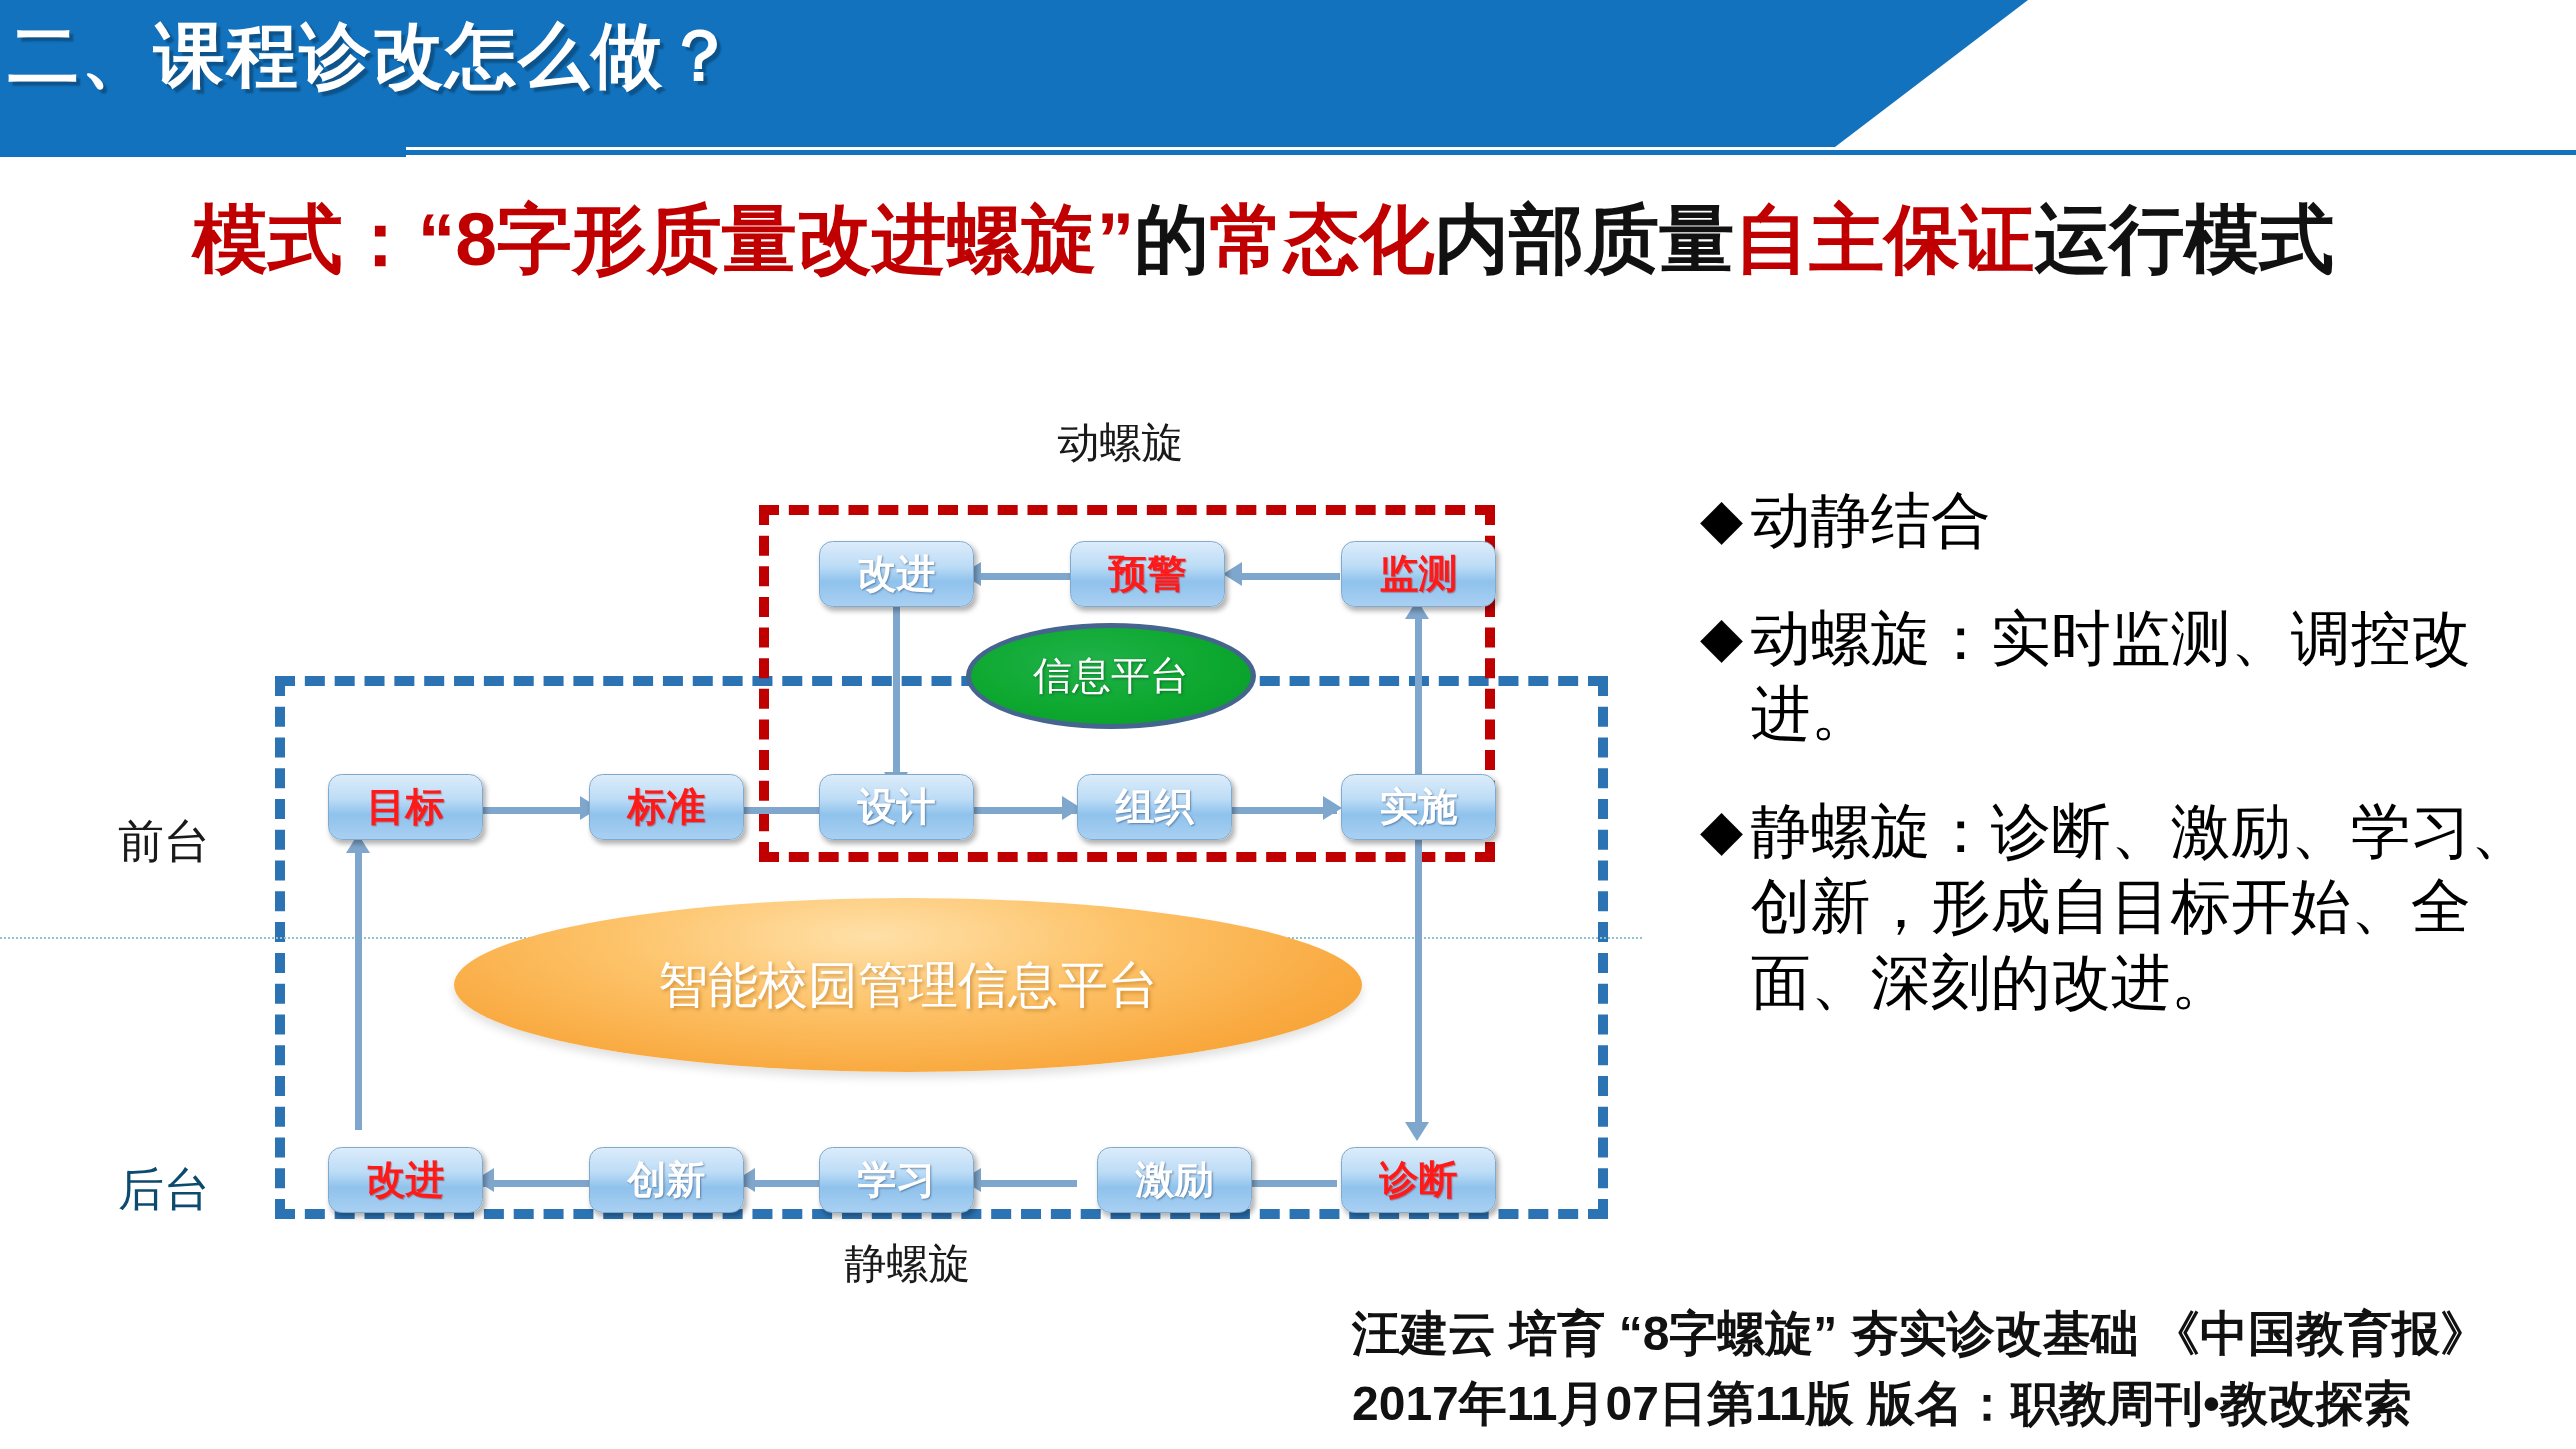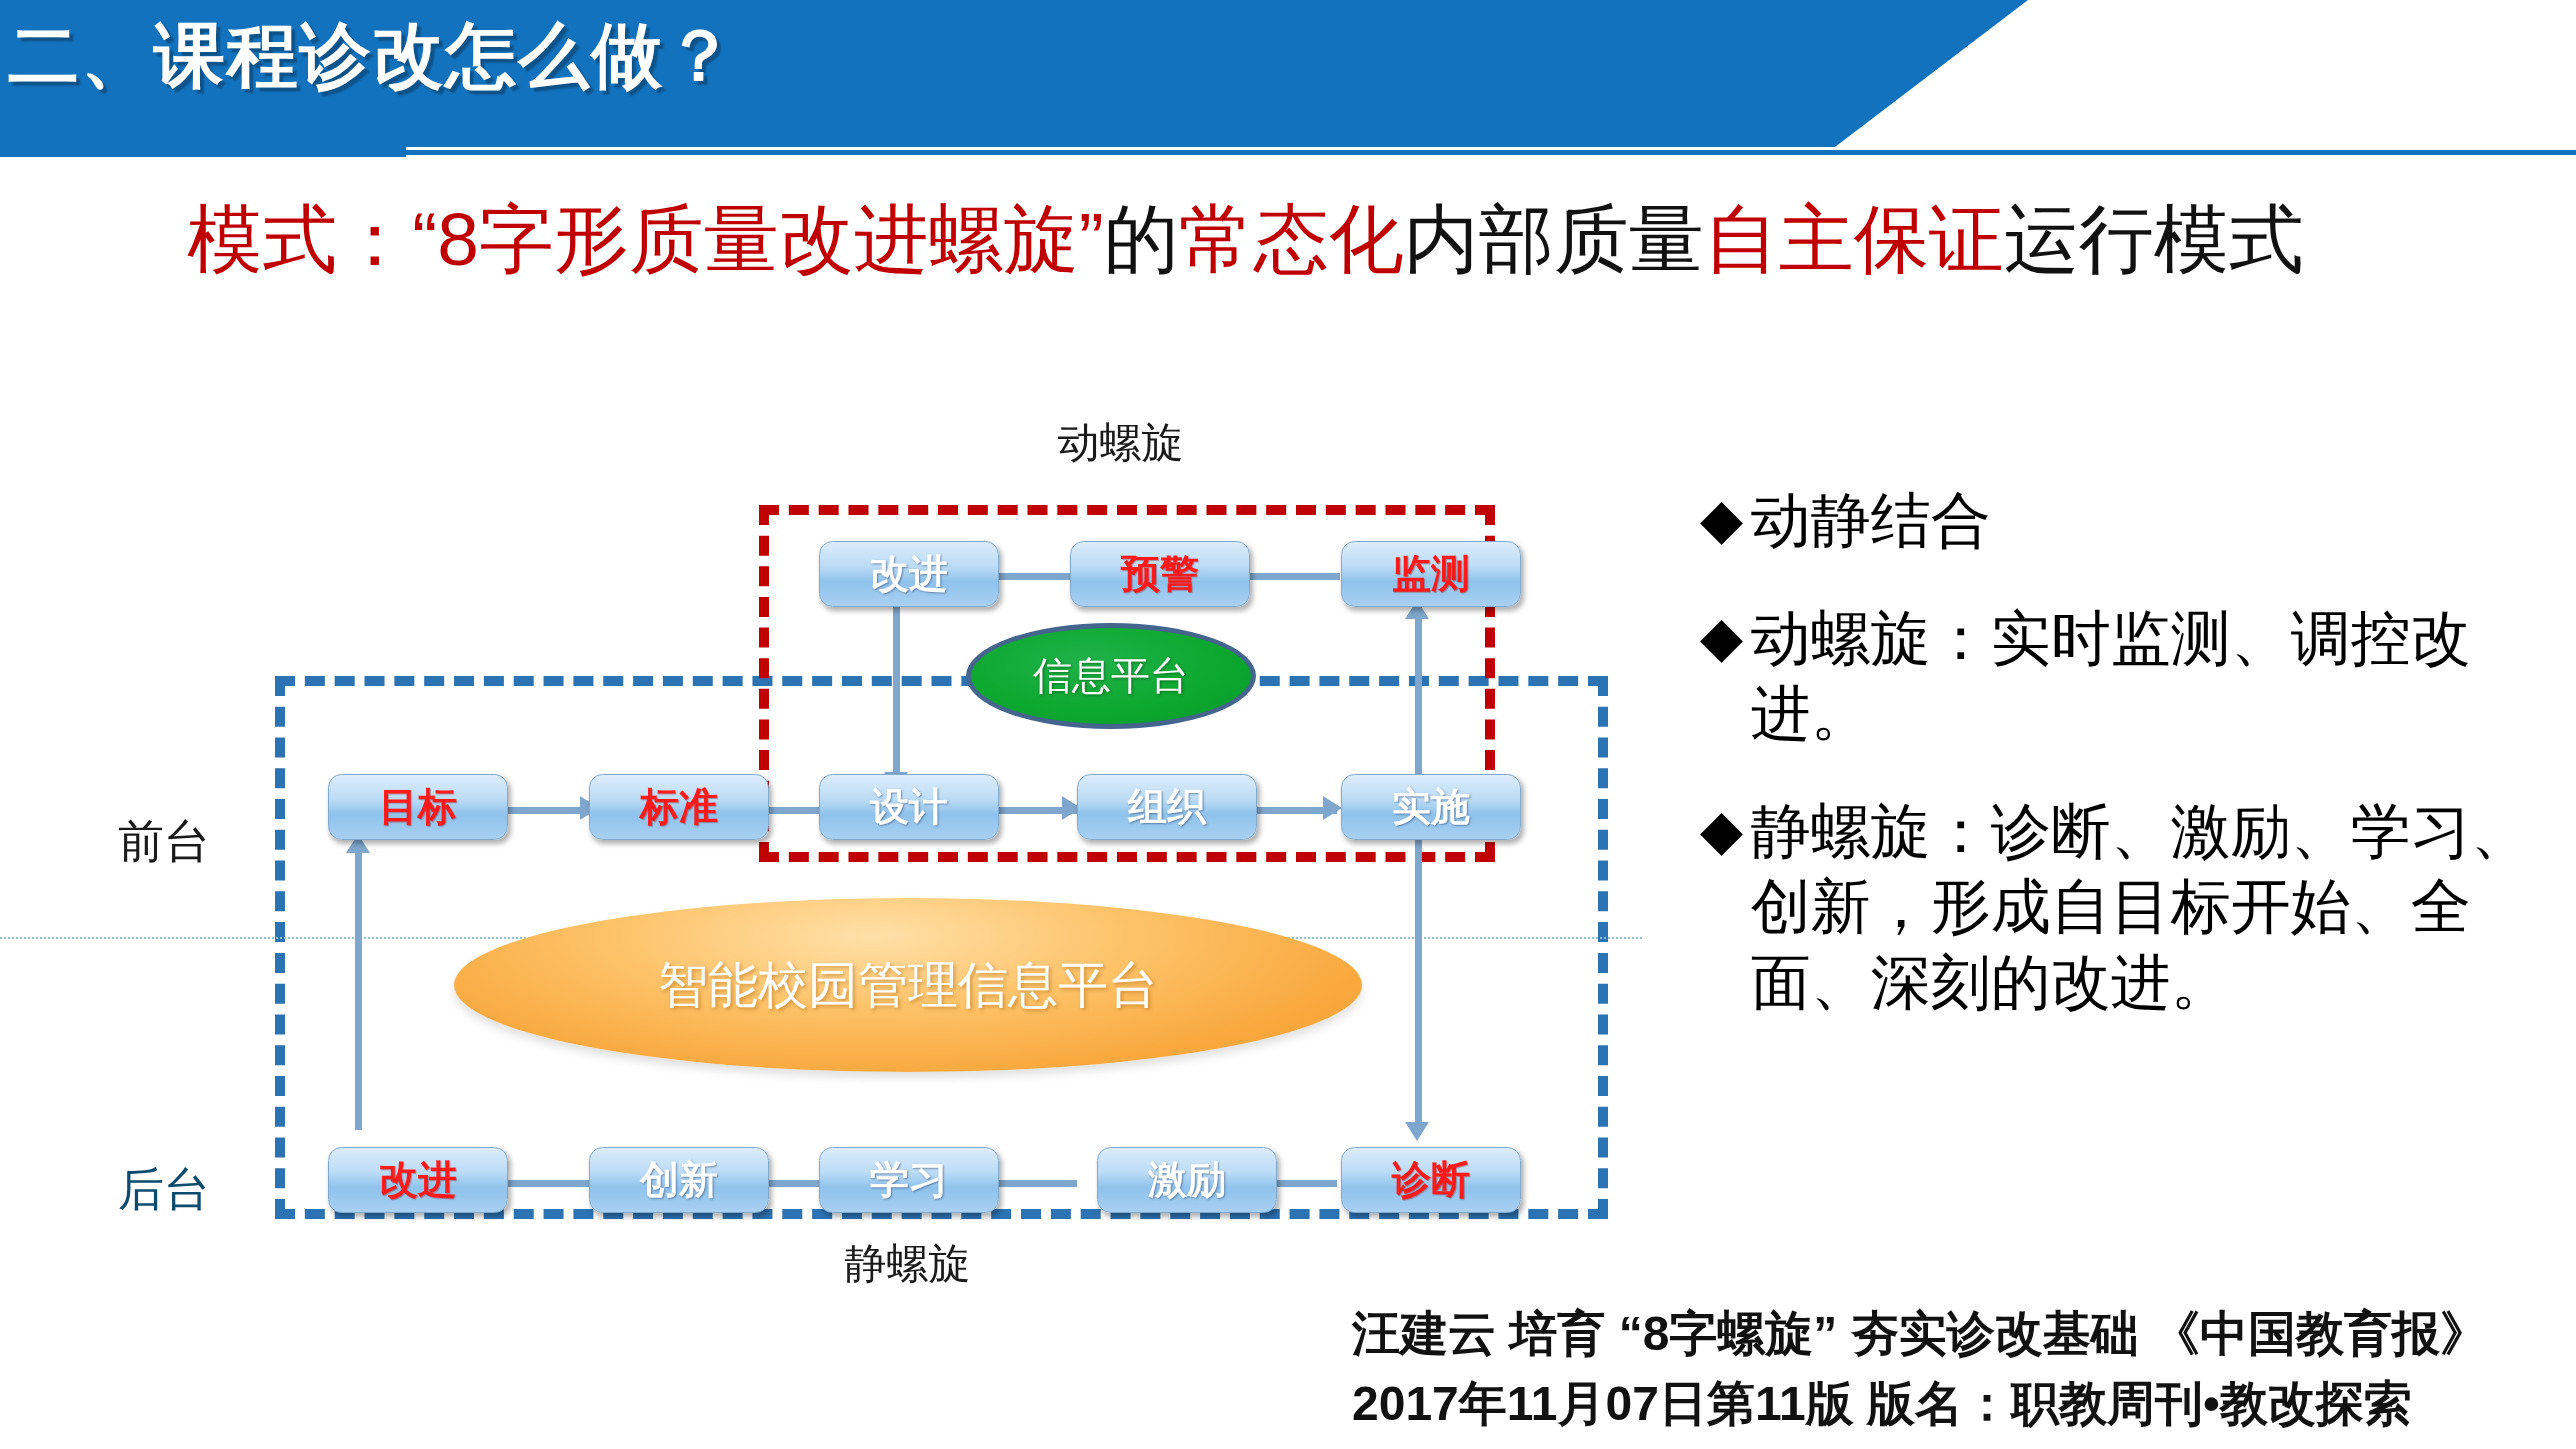--- a/index.html
+++ b/index.html
@@ -29,23 +29,23 @@
     position:absolute;left:8px;top:17.4px;
     font-size:71px;font-weight:bold;color:#ffffff;
     letter-spacing:1.9px;
     text-shadow:3.9px 3.9px 1.9px rgba(0,0,0,0.28);
     white-space:nowrap;
     line-height:1.1;
   }
 
   
   .headline{
-    position:absolute;left:0;top:193px;width:2491px;
+    position:absolute;left:18px;top:193px;width:2491px;
     text-align:center;
-    font-size:75px;font-weight:normal;
+    font-size:75px;font-weight:bold;
     white-space:nowrap;
     line-height:1.25;
   }
   .headline .red{color:#c00000;}
   .headline .blk{color:#111111;}
 
   
   .diagram{position:absolute;left:0;top:386px;width:1700px;height:966px;}
 
   .lbl-top{
@@ -81,21 +81,21 @@
 
   
   .midline{
     position:absolute;left:0px;top:551px;width:1642px;height:0;
     border-top:2.9px dotted #8fc4cf;
   }
 
   
   .node{
     position:absolute;
-    width:180px;height:66px;
+    width:155px;height:66px;
     border-radius:13.5px;
     background:linear-gradient(to bottom,#dcecfa 0%,#bcdcf6 38%,#8fc2ec 62%,#a9d0f2 100%);
     border:1px solid #7fa9cd;
     box-shadow:2.9px 3.9px 4.8px rgba(0,0,0,0.30);
     display:flex;align-items:center;justify-content:center;
     font-size:39px;font-weight:bold;
     color:#ffffff;
     text-shadow:1px 1px 1.9px rgba(40,70,110,0.55);
     z-index:5;
     box-sizing:border-box;

